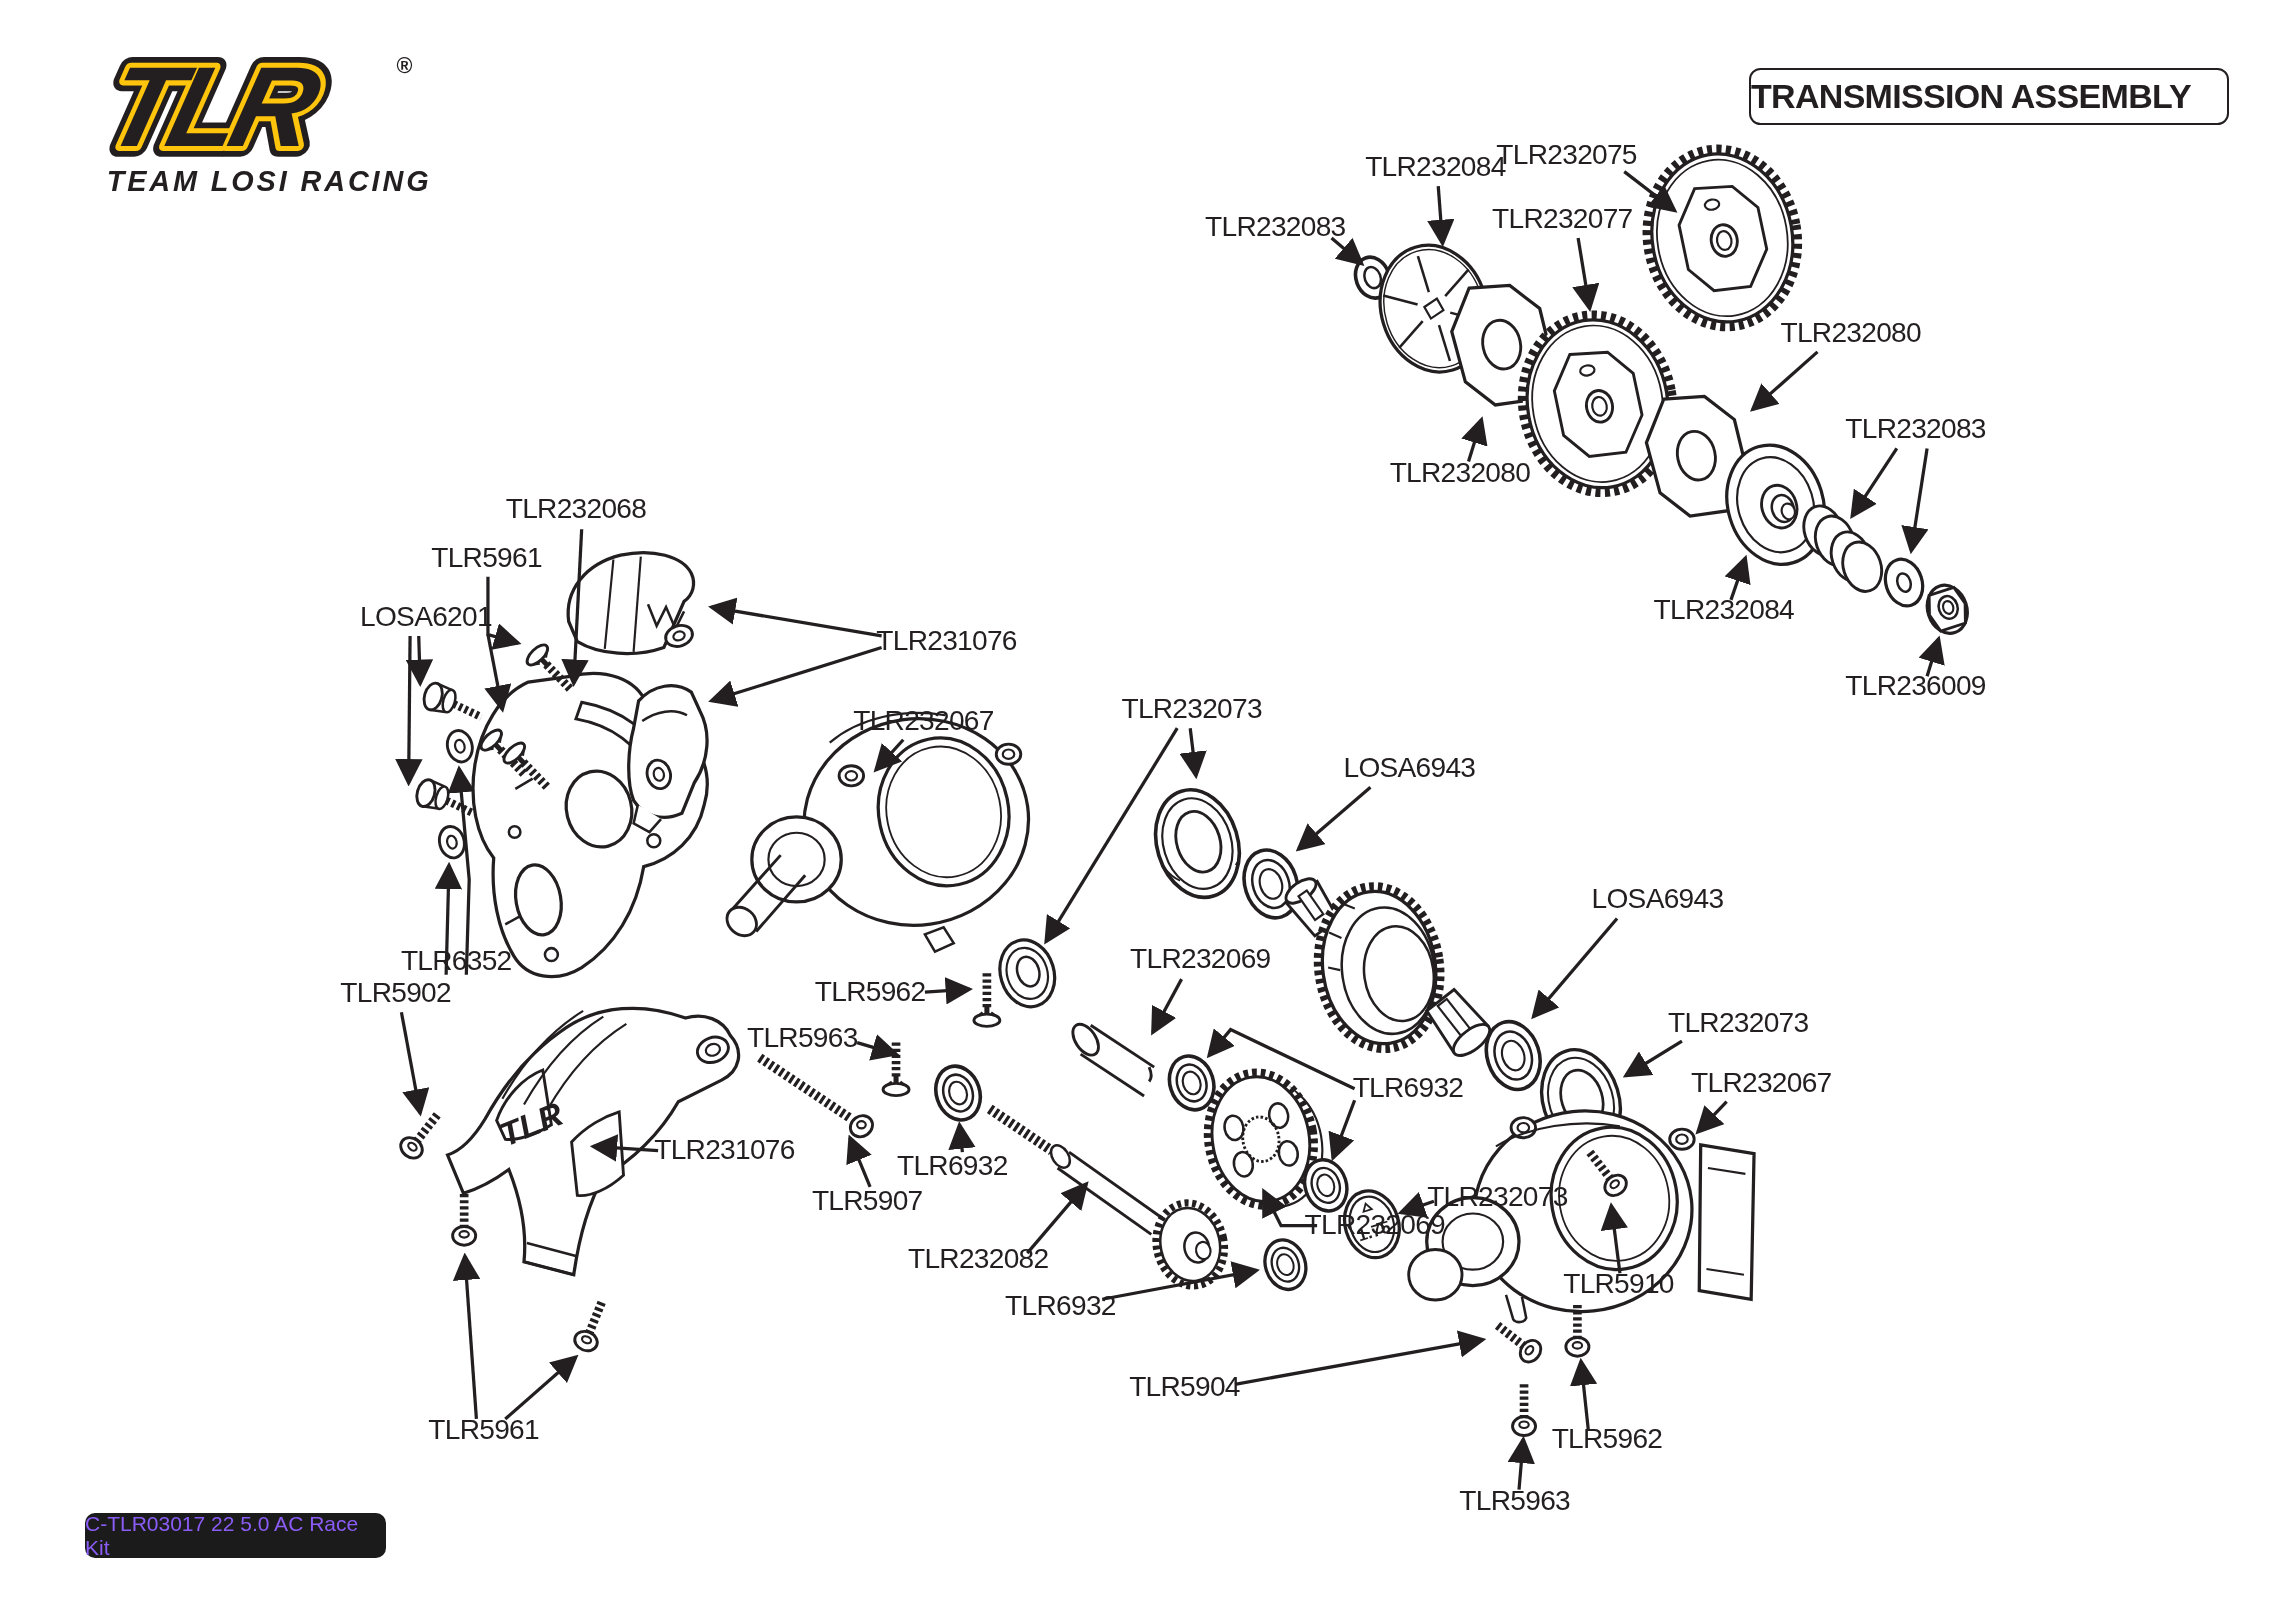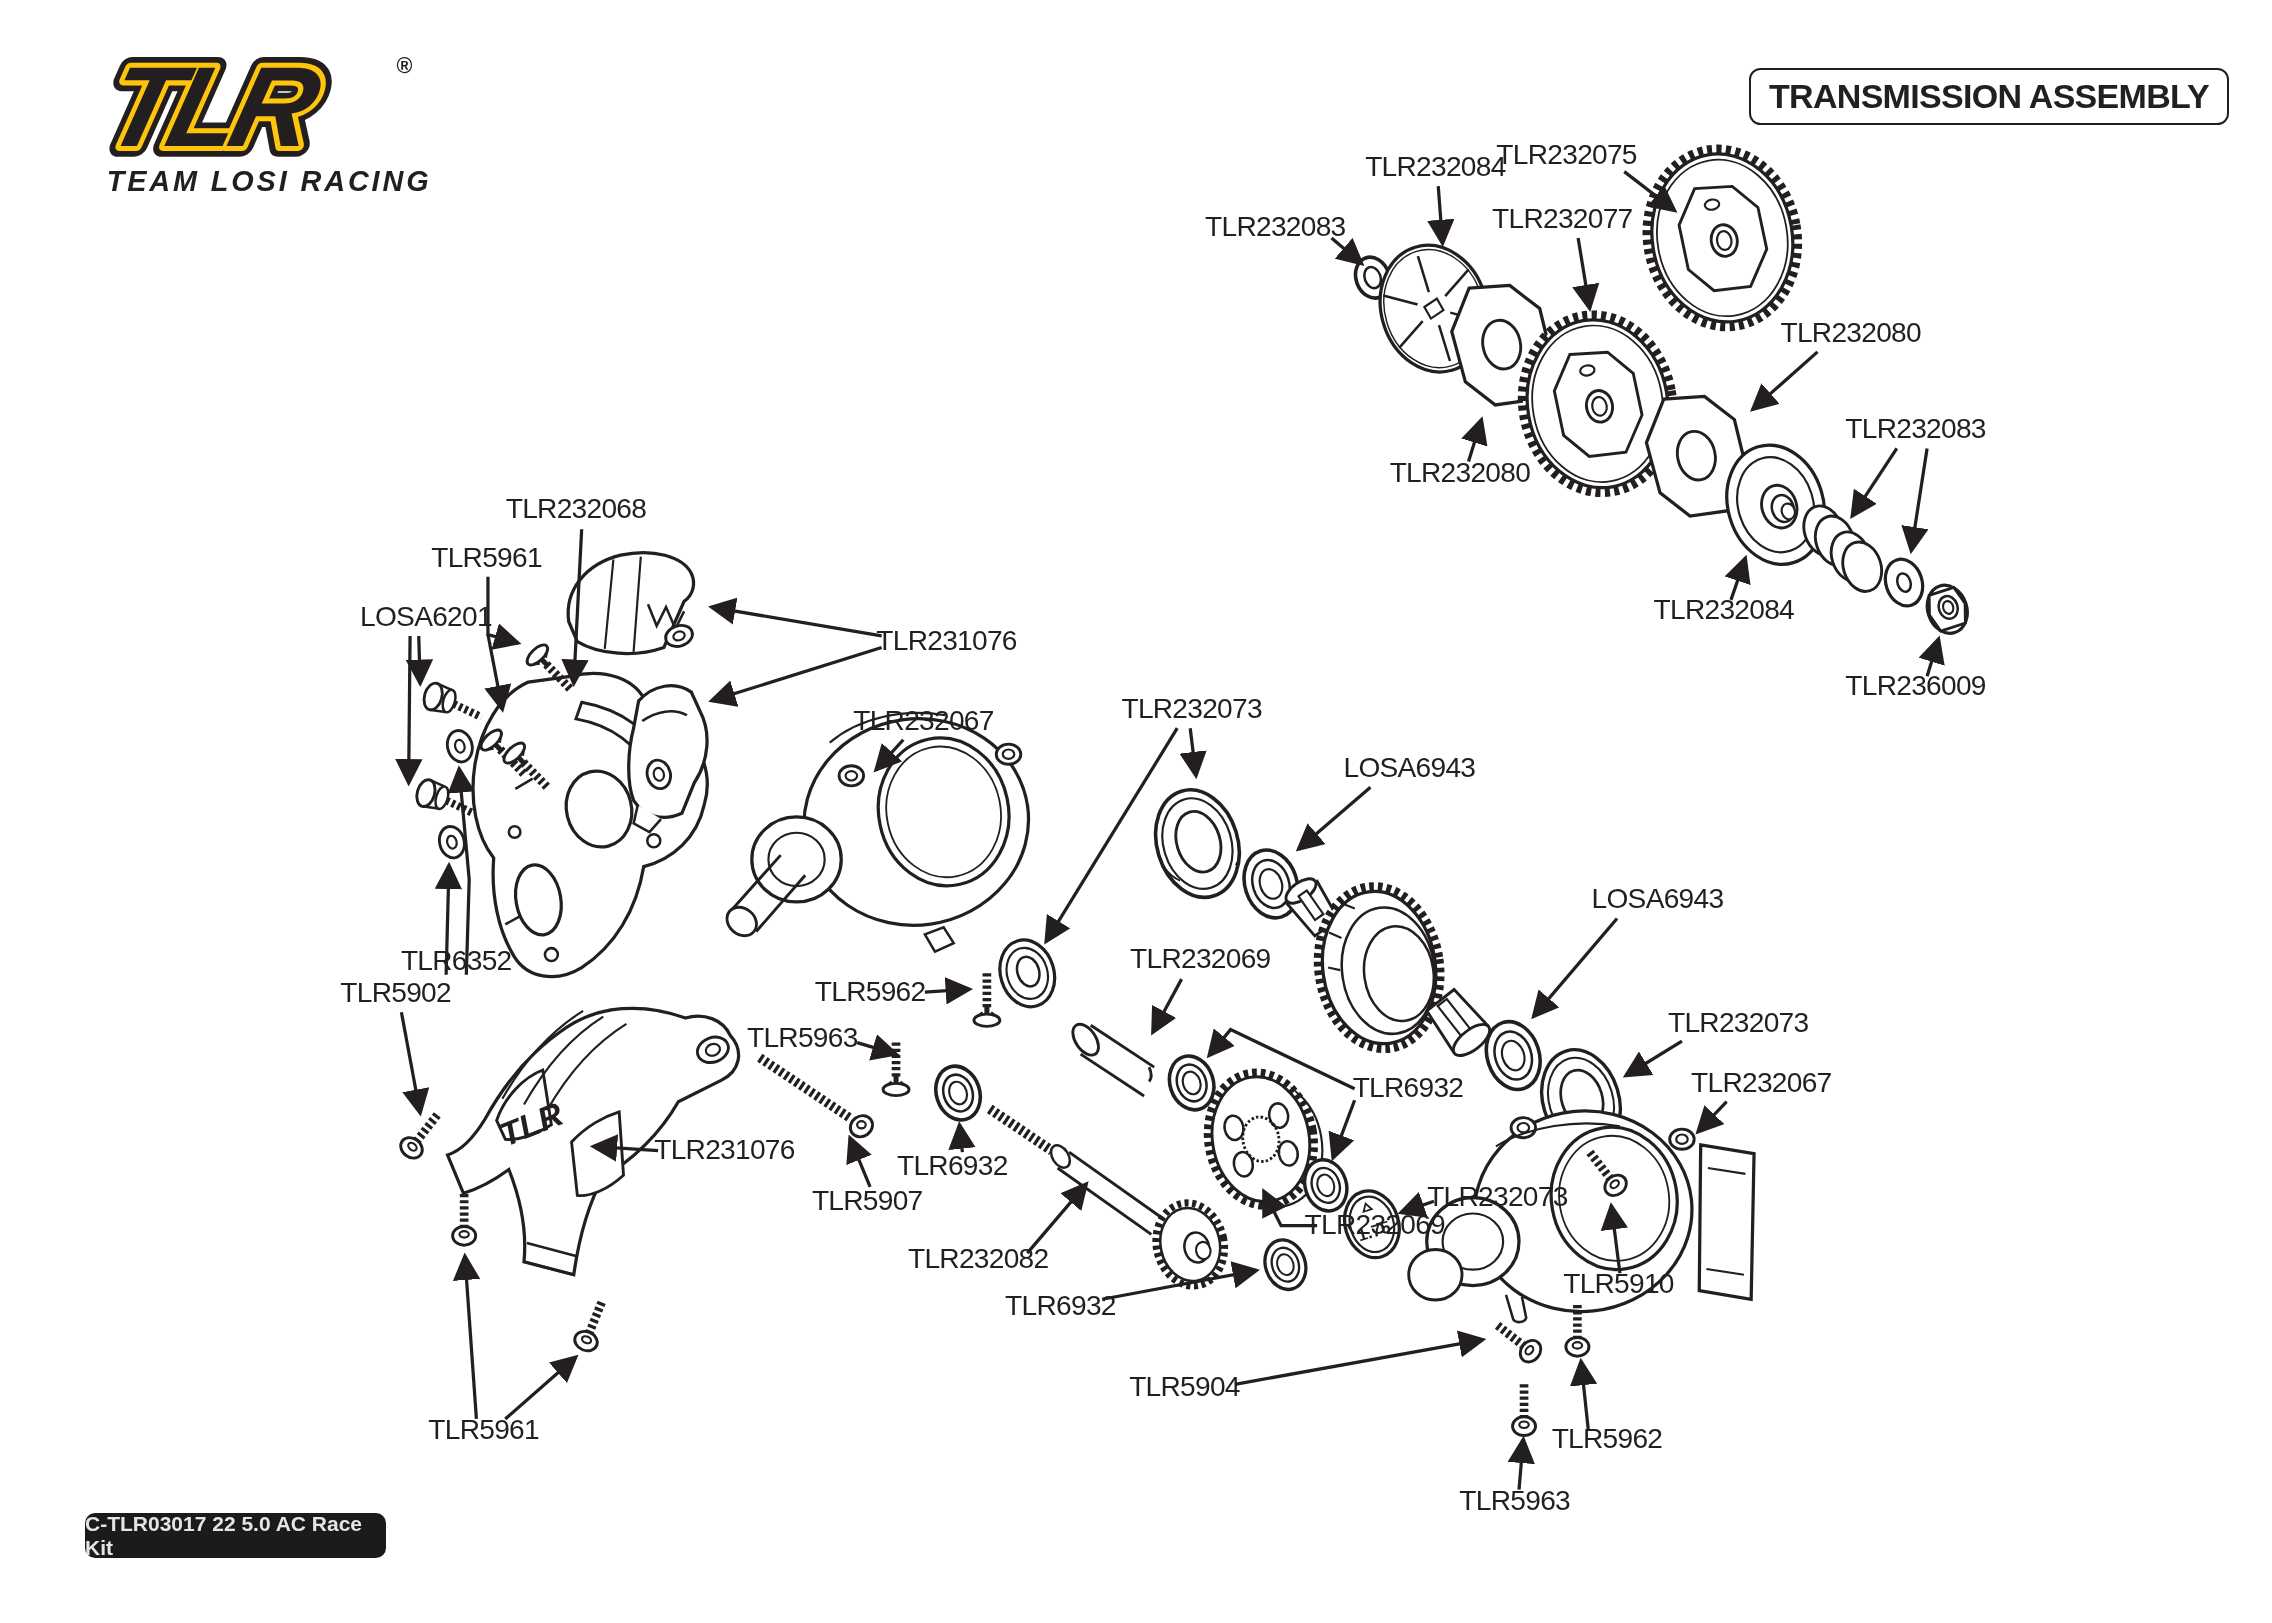--- a/index.html
+++ b/index.html
@@ -7,26 +7,26 @@
        font-family:"Liberation Sans",sans-serif;overflow:hidden;}
   #scene{position:absolute;left:0;top:0;}
   .lbl{font-family:"Liberation Sans",sans-serif;font-size:39px;fill:#231f20;
        letter-spacing:-1px;}
   .ldr{stroke:#231f20;stroke-width:4.5;fill:none;}
   .ln {stroke:#231f20;fill:none;}
   .fw {stroke:#231f20;fill:#ffffff;}
   
   #title-box{position:absolute;left:1749px;top:68px;width:476px;height:53px;
      border:2.9px solid #231f20;border-radius:11.5px;display:flex;align-items:center;
-     justify-content:center;background:#fff;}
+     background:#fff;}
   #title-box span{font-size:34px;font-weight:bold;color:#231f20;letter-spacing:-0.7px;}
   #kit-badge{position:absolute;left:85px;top:1513px;width:301px;height:45px;
      background:#1b1b1b;border-radius:10px;display:flex;align-items:center;
      justify-content:center;}
-  #kit-badge span{color:#e5e5e5;font-size:21px;font-weight:bold;letter-spacing:0px;}
+  #kit-badge span{color:#8b5cf6;font-size:21px;font-weight:normal;letter-spacing:0px;}
   #logo{position:absolute;left:85px;top:38px;width:375px;height:173px;}
 </style>
 </head>
 <body>
 
 <svg id="scene" width="2273" height="1623" viewBox="0 0 3151 2251">
   <defs>
     <marker id="arr" markerUnits="userSpaceOnUse" markerWidth="38" markerHeight="38" viewBox="0 0 12 12" refX="10.5" refY="6" orient="auto-start-reverse">
       <path d="M0,0 L12,6 L0,12 Z" fill="#231f20"></path>
     </marker>

